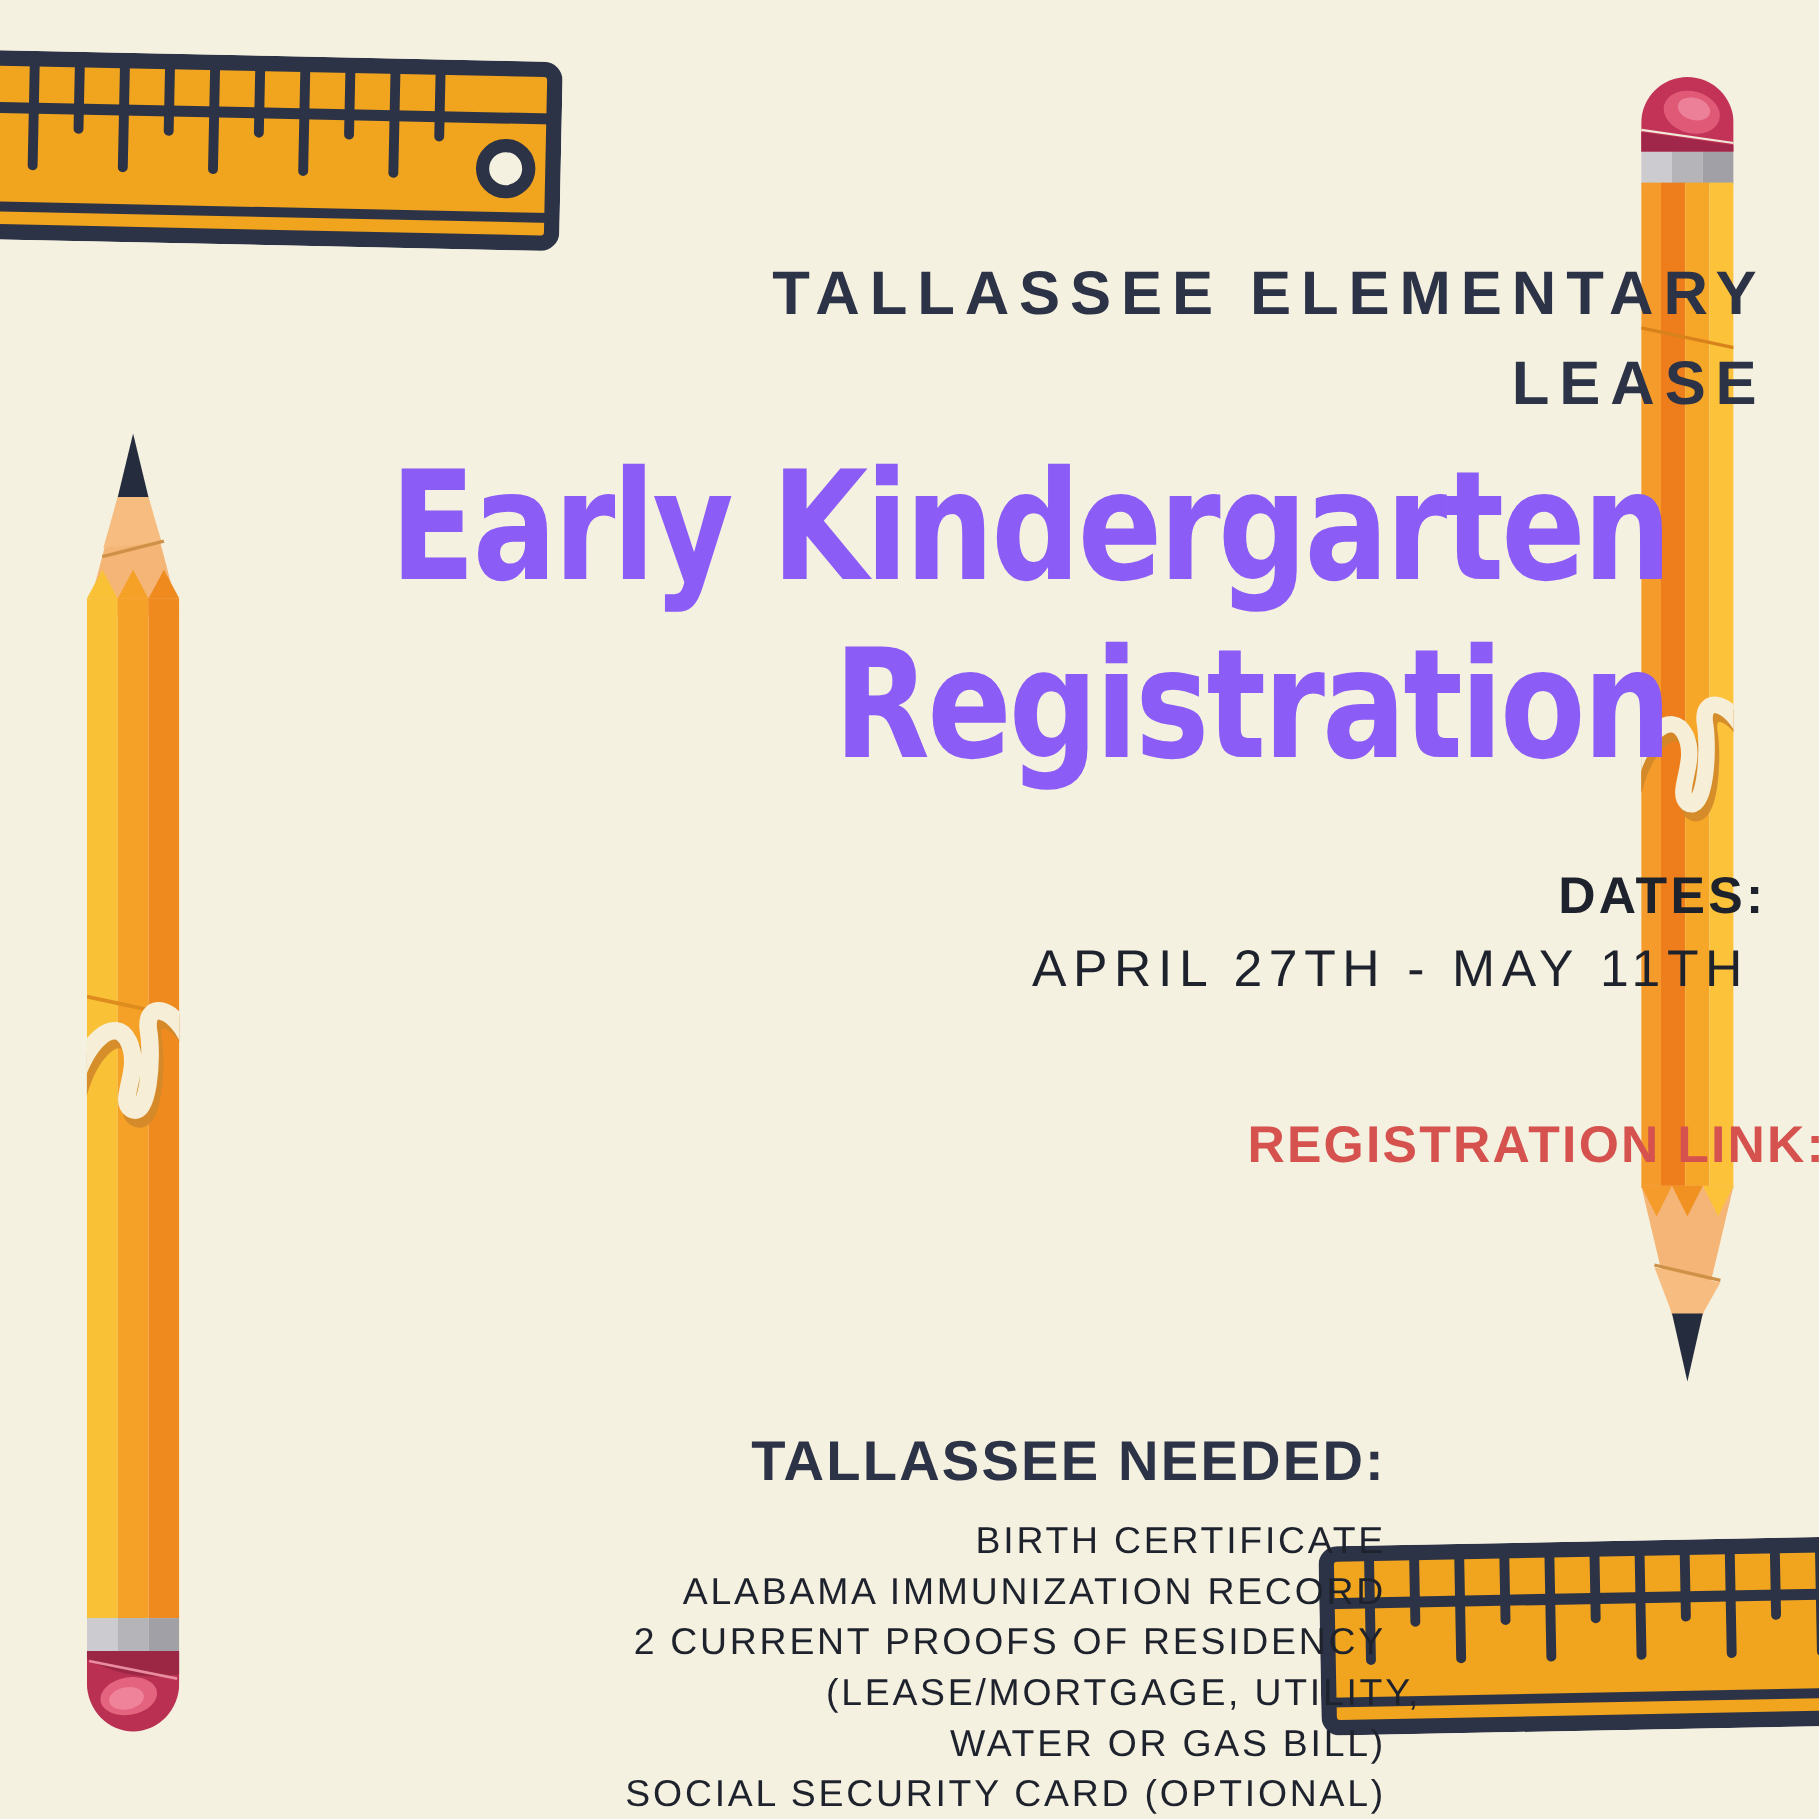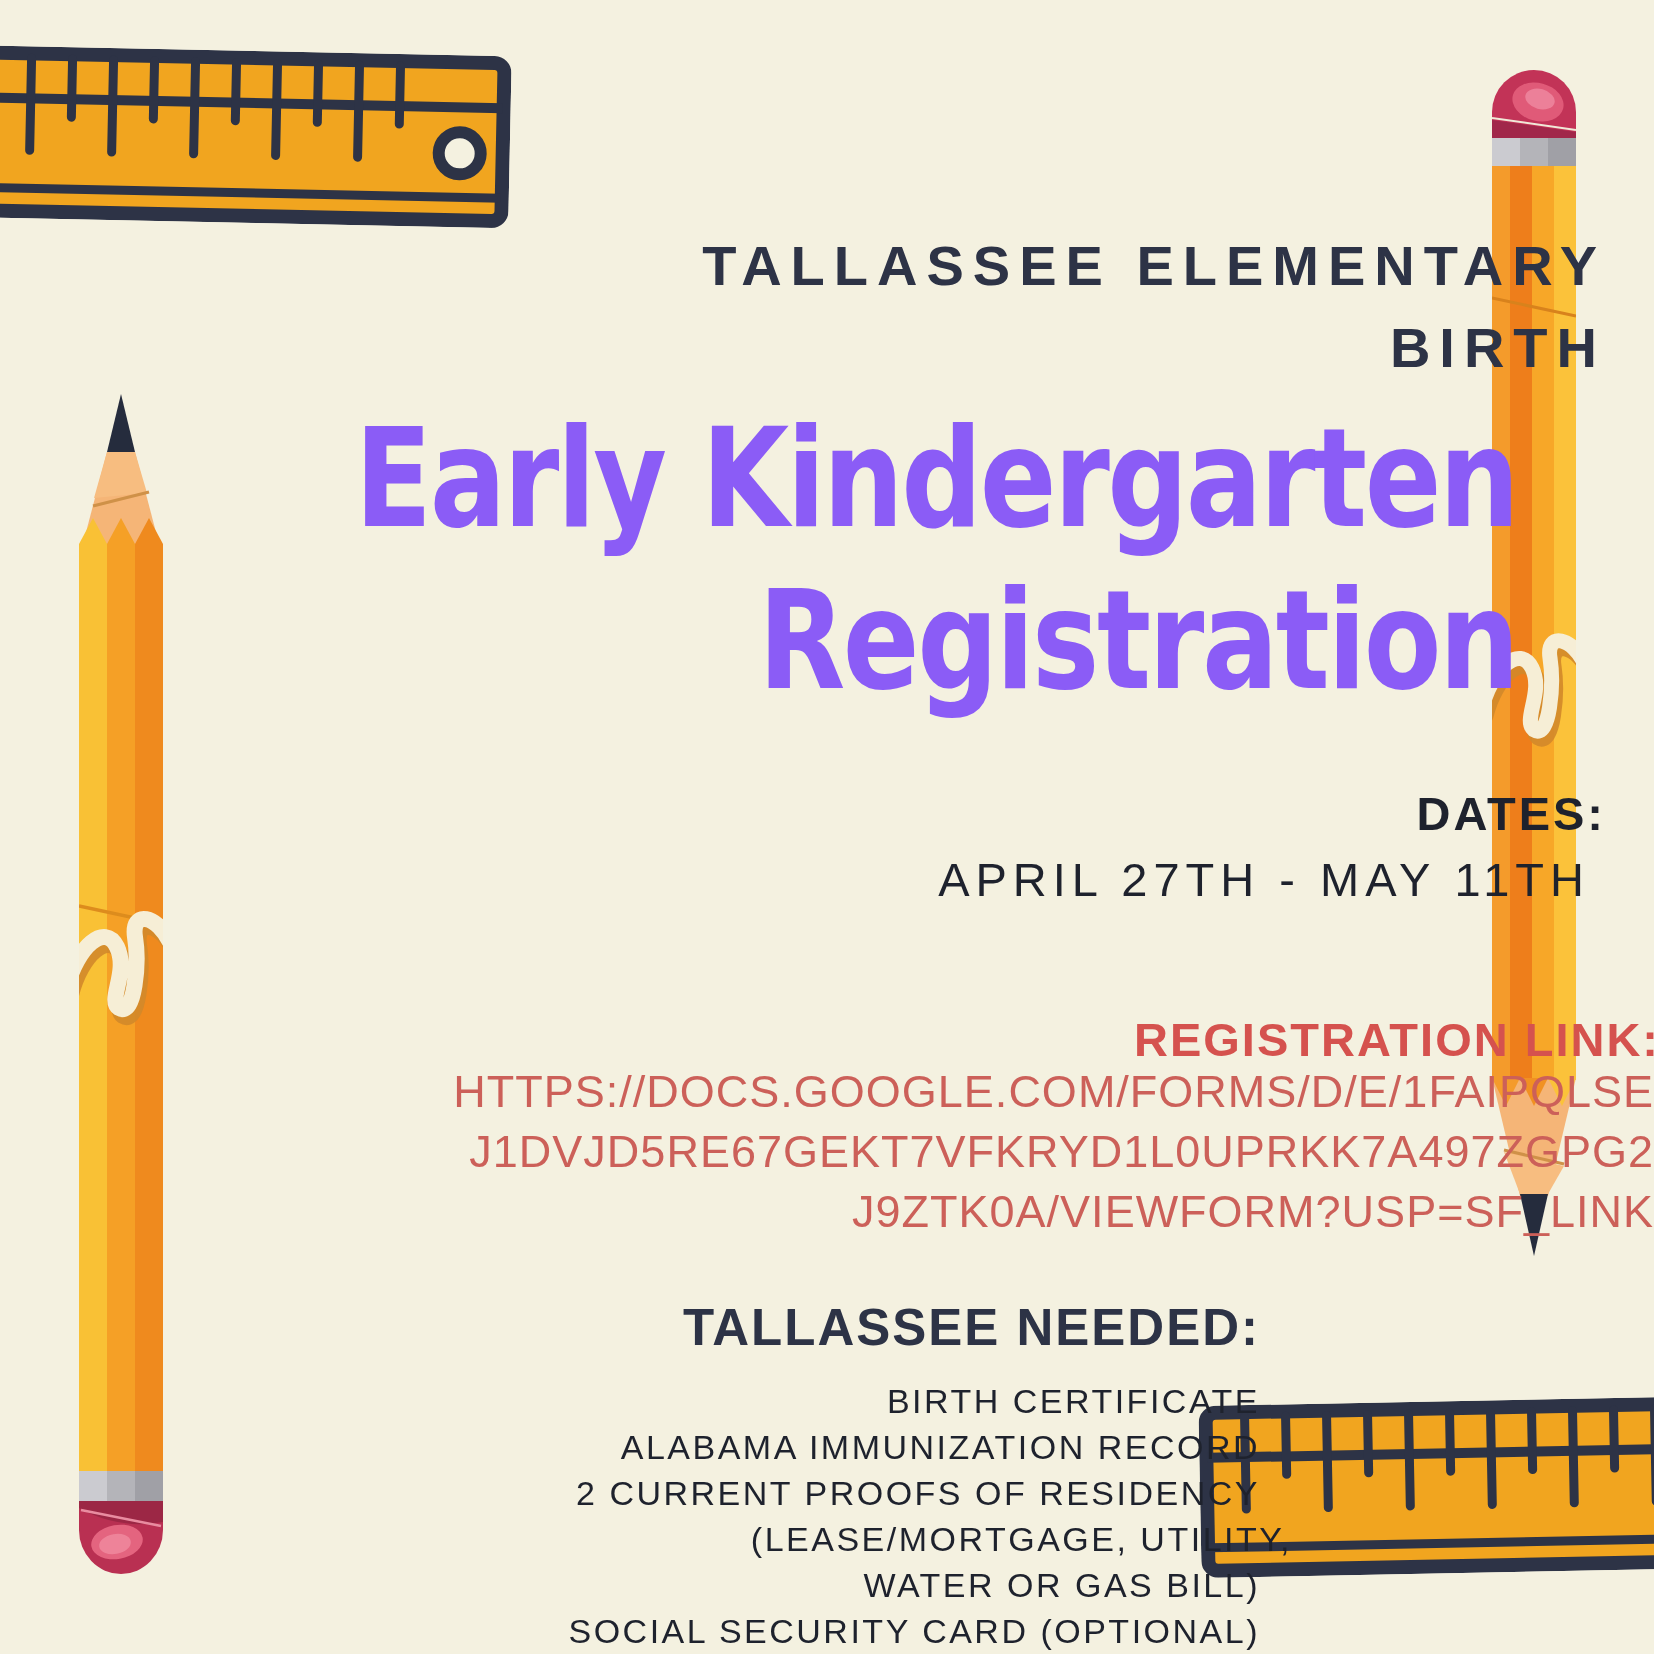--- a/index.html
+++ b/index.html
@@ -120,37 +120,32 @@
       <line x1="12" y1="1082" x2="72" y2="1096" stroke="#cf9148" stroke-width="3"></line>
       <polygon points="0,1010 28,1010 14,1038" fill="#f49b2b"></polygon>
       <polygon points="28,1010 56,1010 42,1038" fill="#f19122"></polygon>
       <polygon points="56,1010 84,1010 70,1038" fill="#fbc23a"></polygon>
       <polygon points="28,1126 56,1126 42,1188" fill="#252c3d"></polygon>
     </svg>
   </div>
 
   <div class="abs txt" style="top:225px;left:0;width:1606px;">
     <div class="header-line">TALLASSEE ELEMENTARY</div>
-    <div class="header-line">BIRTH</div>
+    <div class="header-line">LEASE</div>
   </div>
 
   <div class="abs txt title-block">
     <div class="title-line">Early Kindergarten</div>
     <div class="title-line">Registration</div>
   </div>
 
   <div class="abs txt dates-label">DATES:</div>
   <div class="abs txt dates-value">APRIL 27TH - MAY 11TH</div>
 
   <div class="abs txt reg-label">REGISTRATION LINK:</div>
-  <div class="abs txt url-block">
-    <div>HTTPS://DOCS.GOOGLE.COM/FORMS/D/E/1FAIPQLSE</div>
-    <div>J1DVJD5RE67GEKT7VFKRYD1L0UPRKK7A497ZGPG2</div>
-    <div>J9ZTK0A/VIEWFORM?USP=SF_LINK</div>
-  </div>
 
   <div class="abs txt docs-label">TALLASSEE NEEDED:</div>
   <div class="abs txt docs-list">
     <div>BIRTH CERTIFICATE</div>
     <div>ALABAMA IMMUNIZATION RECORD</div>
     <div>2 CURRENT PROOFS OF RESIDENCY</div>
     <div class="indent">(LEASE/MORTGAGE, UTILITY,</div>
     <div>WATER OR GAS BILL)</div>
     <div>SOCIAL SECURITY CARD (OPTIONAL)</div>
   </div>

